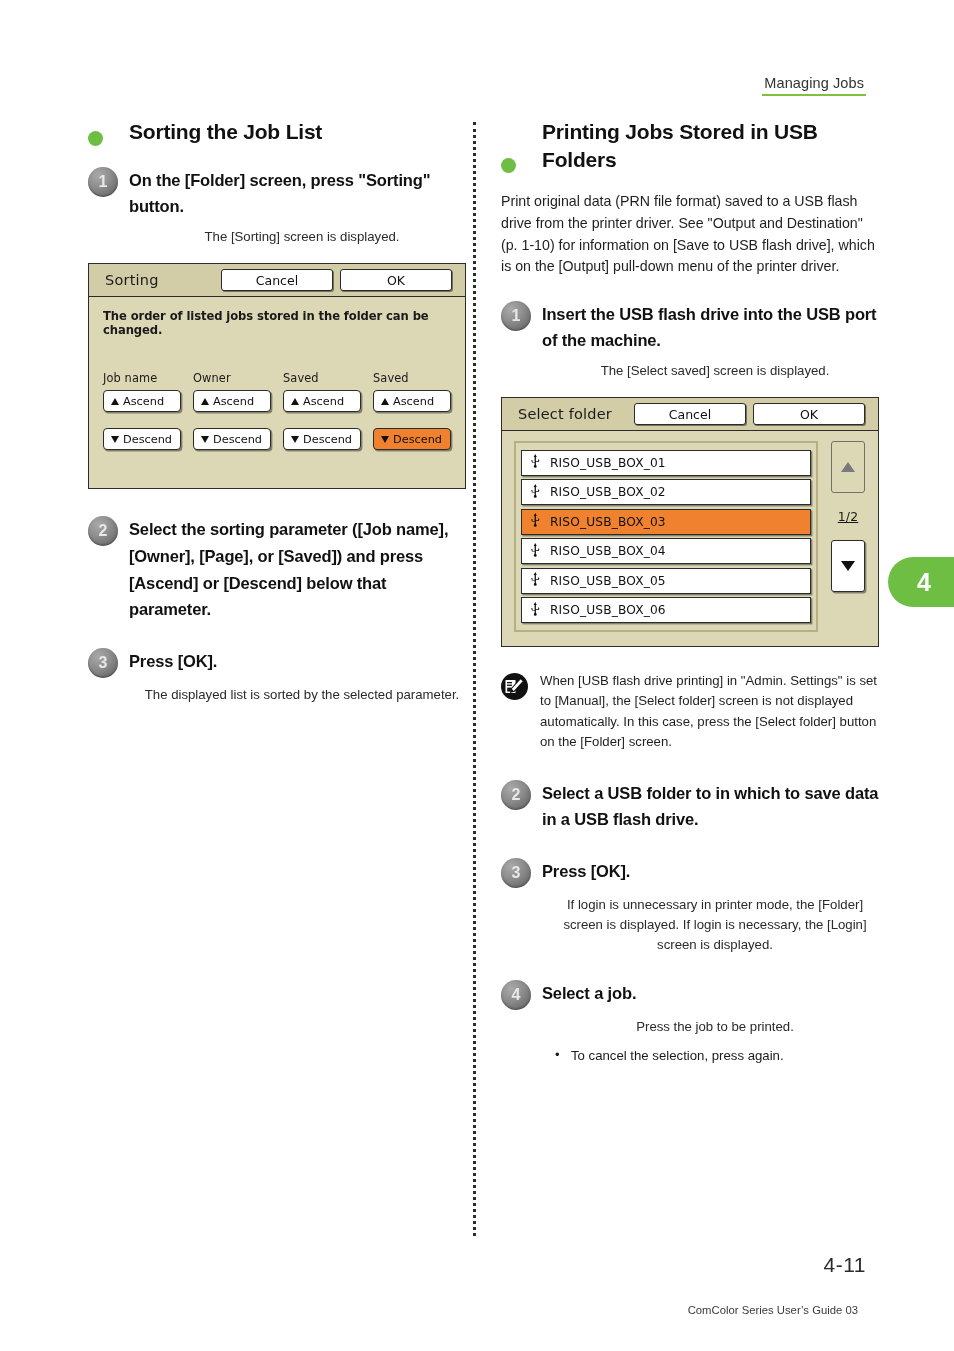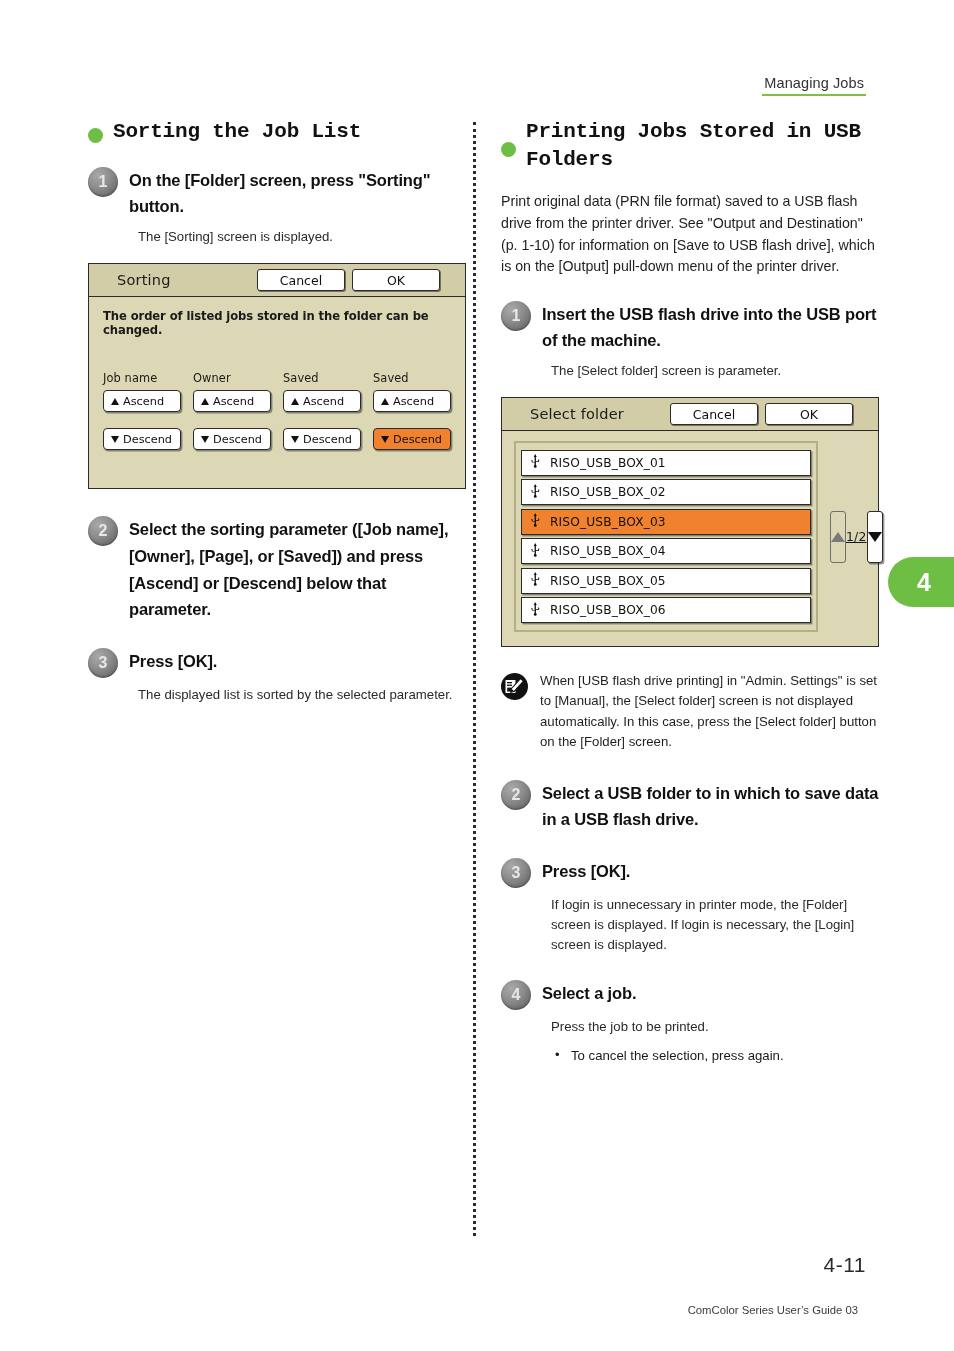--- a/index.html
+++ b/index.html
@@ -59,24 +59,23 @@
   .divider {
     position: absolute;
     left: 473px; top: 122px;
     width: 0; height: 1114px;
     border-left: 3px dotted #2b2b2b;
   }
 
   
   .section-head {
     display: flex;
-    align-items: center;
-    gap: 10px;
+    align-items: flex-end;
+    gap: 26px;
     margin: 0 0 18px 0;
-    font-family: Liberation Mono, monospace;
   }
   .bullet-dot {
     width: 15px; height: 15px;
     border-radius: 50%;
     background: #6FBE44;
     flex: 0 0 auto;
     margin-top: 7px;
   }
   .section-head h2 {
     margin: 0;
@@ -110,20 +109,21 @@
     line-height: 1.62;
     letter-spacing: -.15px;
     color: #111;
     padding-top: 1px;
   }
   .step-body {
     margin: 7px 0 0 50px;
     font-size: 13.2px;
     line-height: 1.52;
     color: #2a2a2a;
+    text-align: center;
   }
   .para {
     font-size: 14.2px;
     line-height: 1.52;
     color: #1f1f1f;
     margin: 0 0 4px 0;
   }
   ul.dashlist { margin: 9px 0 0 0; padding: 0; list-style: none; }
   ul.dashlist li {
     position: relative;
@@ -166,32 +166,32 @@
     background: #DCD7B4;
     border: 1.6px solid #2b2b2b;
     margin: 16px 0 0 0;
     font-family: "DejaVu Sans", sans-serif;
   }
   .panel-title-bar {
     display: flex;
     align-items: center;
     background: #D3CDA7;
     border-bottom: 1.6px solid #2b2b2b;
-    padding: 5px 25px;
+    padding: 5px 13px;
     gap: 7px;
   }
   .panel-title {
     flex: 1 1 auto;
     font-size: 14.5px;
     color: #1a1a1a;
     padding-left: 3px;
     letter-spacing: .2px;
   }
   .tb-btn {
-    width: 88px;
+    width: 112px;
     text-align: center;
     background: #ffffff;
     border: 1.6px solid #2b2b2b;
     border-radius: 3px;
     font-size: 12.5px;
     padding: 2.5px 0;
     color: #111;
     box-shadow: 1px 1px 0 rgba(0,0,0,.45);
   }
 
@@ -258,21 +258,21 @@
     align-items: center;
     gap: 9px;
     letter-spacing: .15px;
   }
   .folder-item.selected { background: #F0812F; }
   .usb-glyph { flex: 0 0 auto; }
   .folder-scroll {
     flex: 0 0 auto;
     width: 36px;
     display: flex;
-    flex-direction: row;
+    flex-direction: column;
     align-items: center;
     text-decoration: underline;
   }
   .scroll-btn {
     width: 34px; height: 52px;
     border: 1.6px solid #2b2b2b;
     border-radius: 3px;
     background: #ffffff;
     display: flex;
     align-items: center;
@@ -423,21 +423,21 @@
     <h2>Printing Jobs Stored in USB Folders</h2>
   </div>
 
   <p class="para">Print original data (PRN file format) saved to a USB flash drive from the printer driver. See "Output and Destination" (p. 1-10) for information on [Save to USB flash drive], which is on the [Output] pull-down menu of the printer driver.</p>
 
   <div class="step" style="margin-top:22px;">
     <div class="step-row">
       <div class="step-num">1</div>
       <div class="step-title">Insert the USB flash drive into the USB port of the machine.</div>
     </div>
-    <div class="step-body">The [Select folder] screen is parameter.</div>
+    <div class="step-body">The [Select saved] screen is displayed.</div>
   </div>
 
   <div class="panel">
     <div class="panel-title-bar">
       <span class="panel-title">Select folder</span>
       <span class="tb-btn">Cancel</span>
       <span class="tb-btn">OK</span>
     </div>
     <div class="folder-body">
       <div class="folder-listbox">

